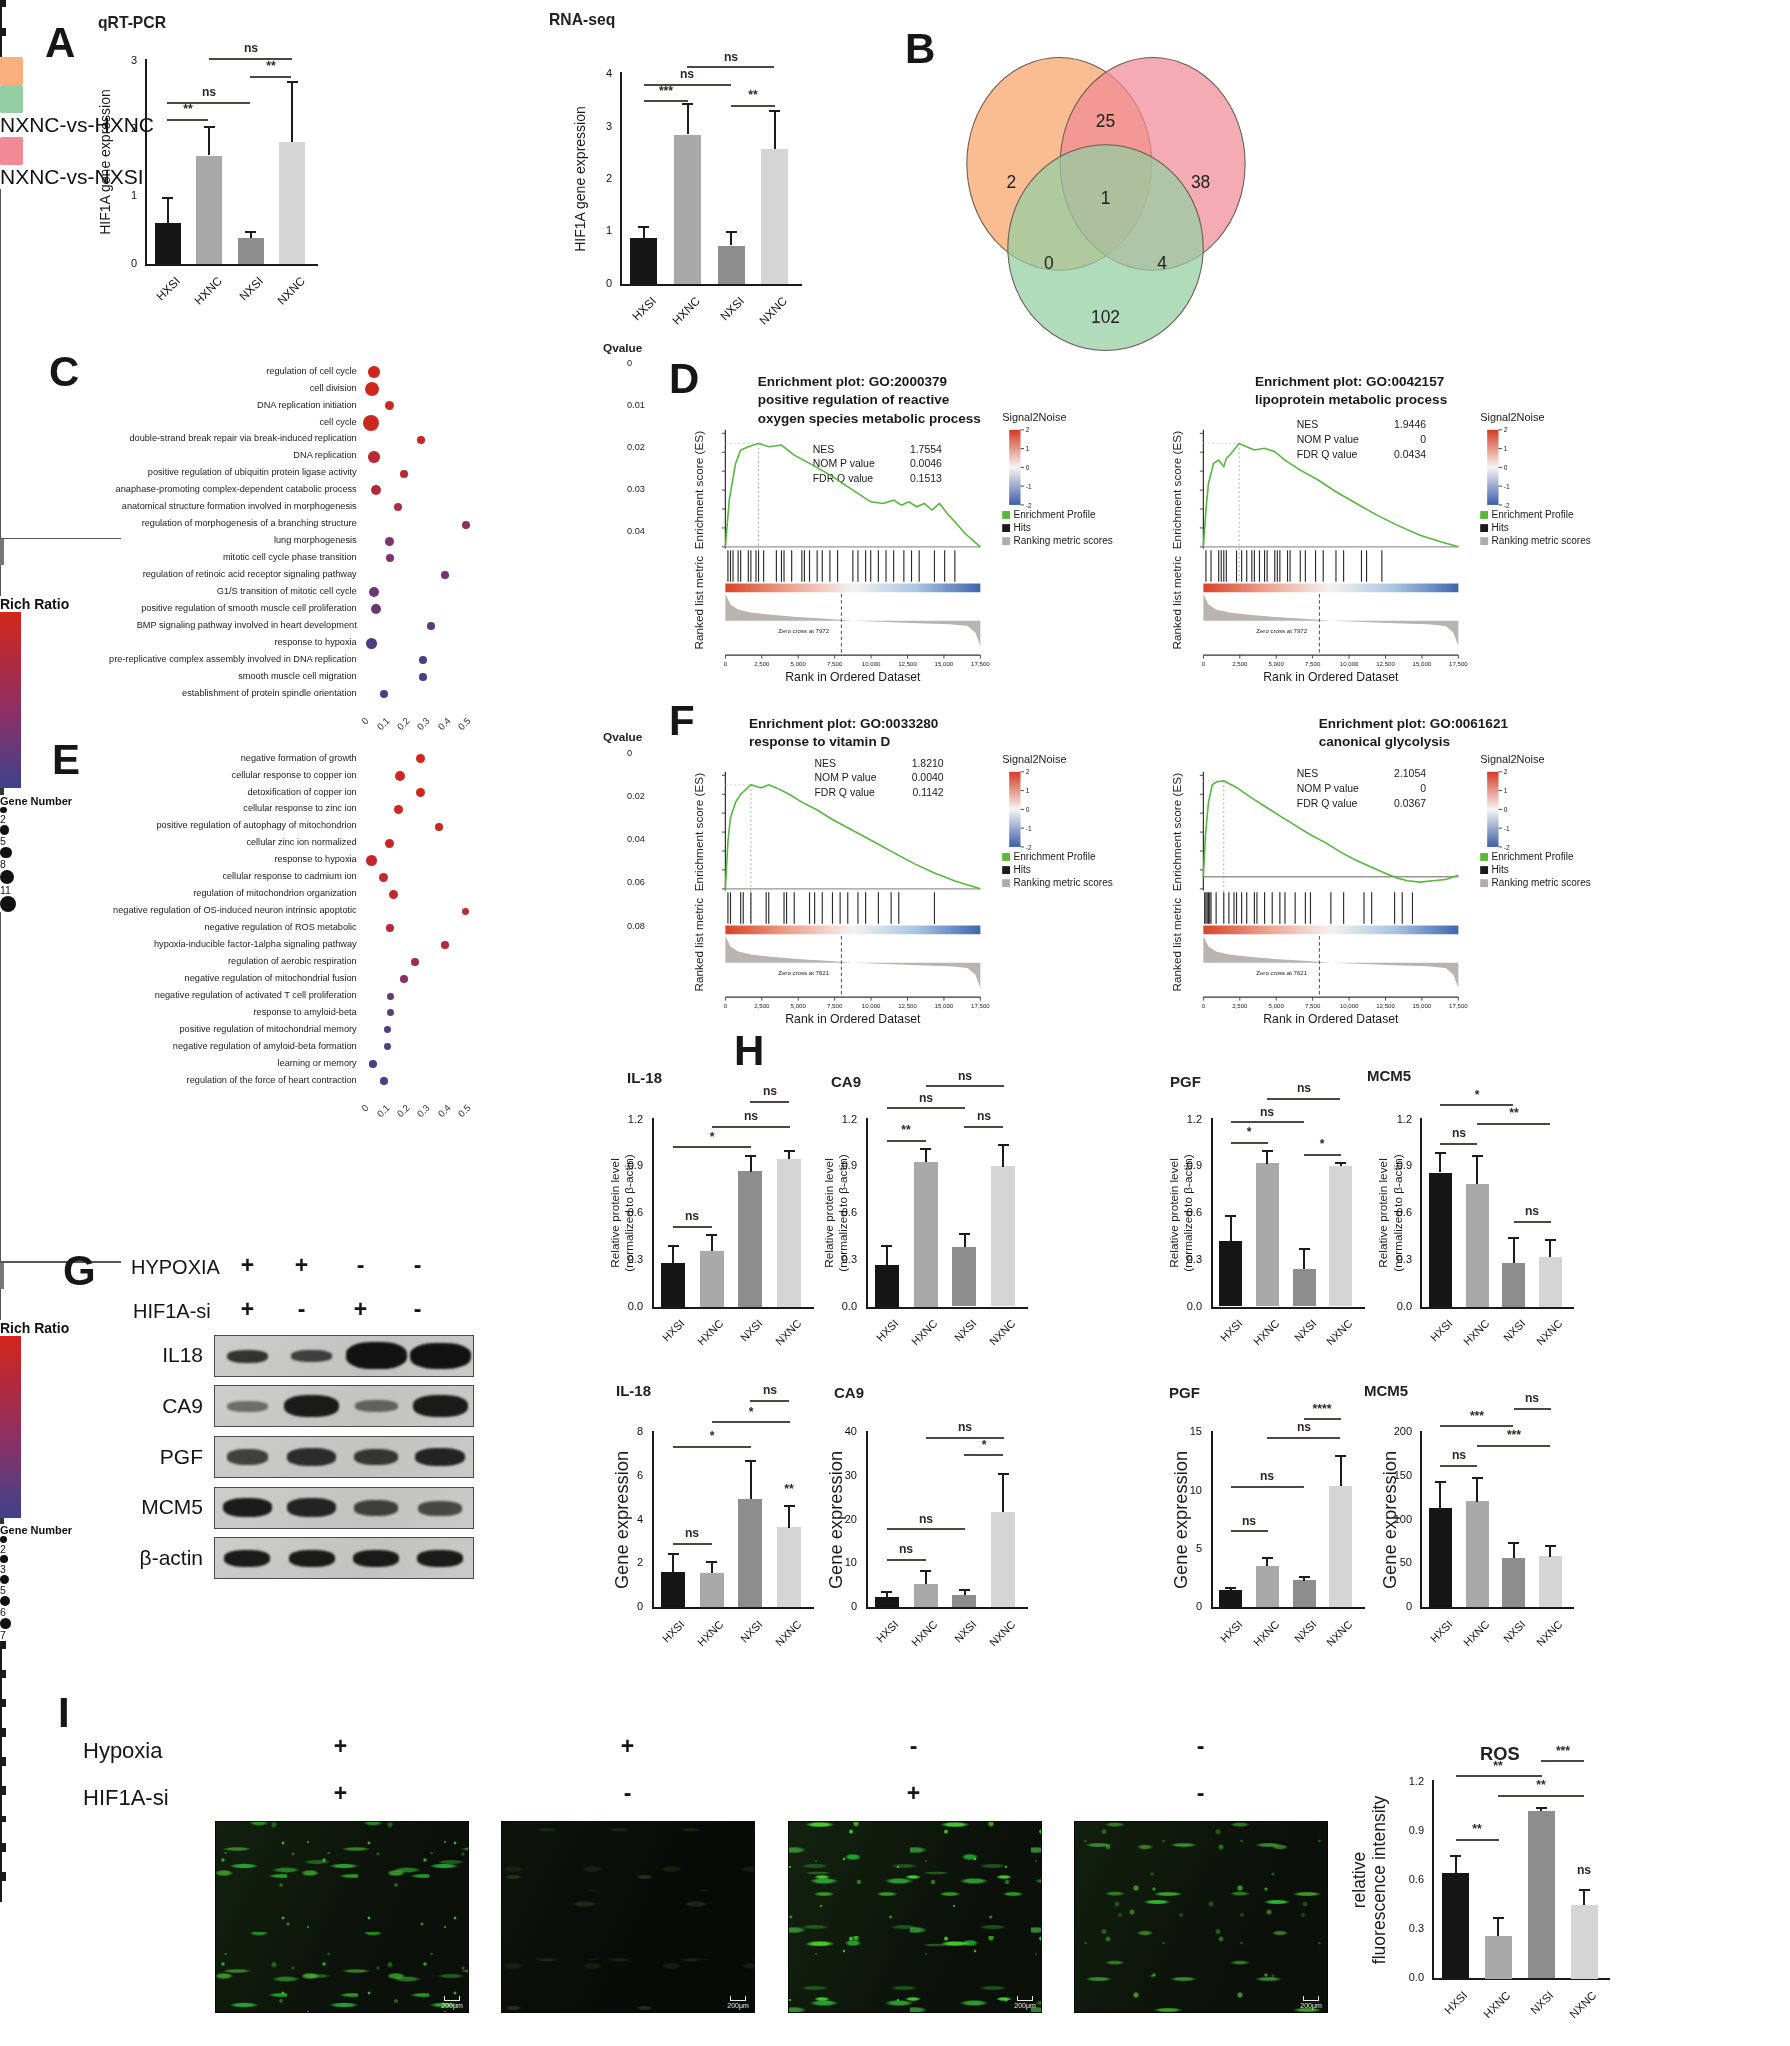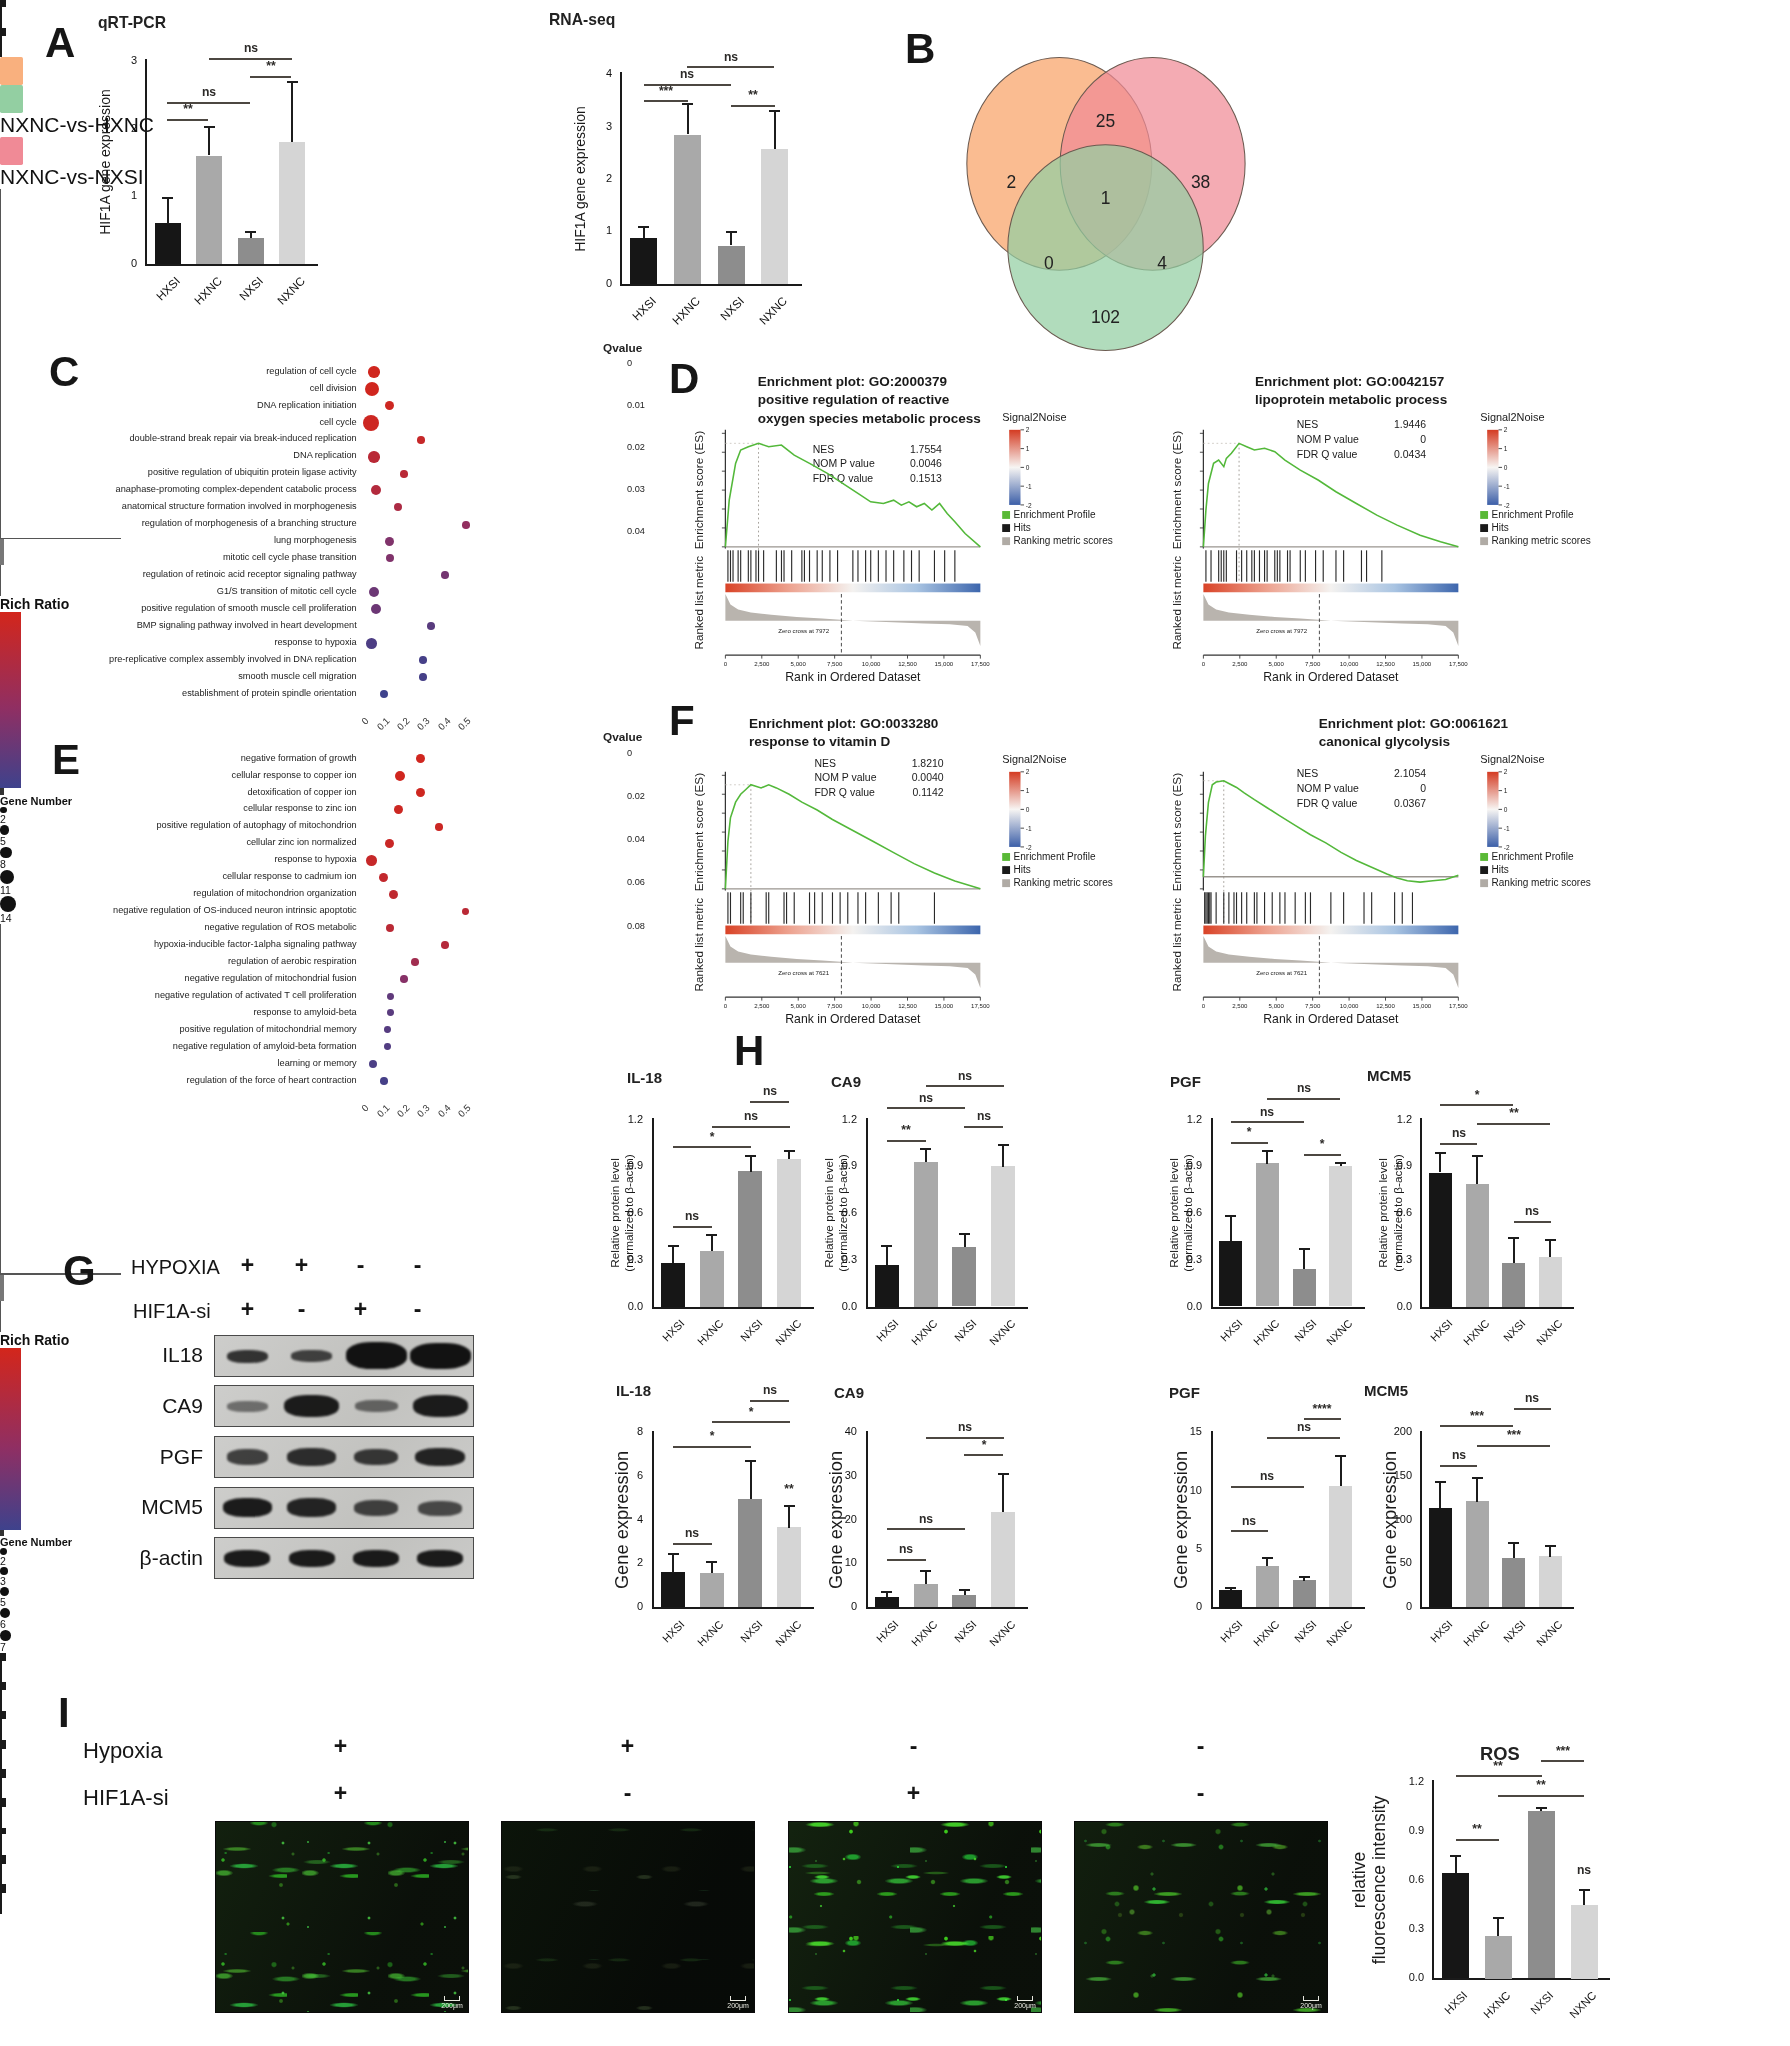--- a/index.html
+++ b/index.html
@@ -300,21 +300,20 @@
     <div style="left: 587px; top: 557px; font-size: 11px; font-weight: 600;">Gene Number</div>
     <div style="left: 606px; top: 584px; width: 6.8px; height: 6.8px; background: rgb(17, 17, 17); border-radius: 50%;"></div>
     <div style="left: 624px; top: 580px; font-size: 10.5px;">2</div>
     <div style="left: 605px; top: 608px; width: 9.2px; height: 9.2px; background: rgb(17, 17, 17); border-radius: 50%;"></div>
     <div style="left: 624px; top: 605px; font-size: 10.5px;">5</div>
     <div style="left: 604px; top: 633px; width: 11.5px; height: 11.5px; background: rgb(17, 17, 17); border-radius: 50%;"></div>
     <div style="left: 624px; top: 631px; font-size: 10.5px;">8</div>
     <div style="left: 603px; top: 660px; width: 14px; height: 14px; background: rgb(17, 17, 17); border-radius: 50%;"></div>
     <div style="left: 624px; top: 660px; font-size: 10.5px;">11</div>
     <div style="left: 602px; top: 690px; width: 16.2px; height: 16.2px; background: rgb(17, 17, 17); border-radius: 50%;"></div>
-    <div style="left: 624px; top: 691px; font-size: 10.5px;">14</div>
     <svg width="489" height="334" viewBox="0 0 560 382" style="position: absolute; left: 666px; top: 365px;">
       <defs>
         <linearGradient id="rbD1">
           <stop offset="0%" stop-color="#d94327"></stop>
           <stop offset="25%" stop-color="#eda28f"></stop>
           <stop offset="50%" stop-color="#f4f2f0"></stop>
           <stop offset="75%" stop-color="#a9c4e2"></stop>
           <stop offset="100%" stop-color="#3d66ad"></stop>
         </linearGradient>
         <linearGradient id="s2nD1" x1="0" y1="0" x2="0" y2="1">

